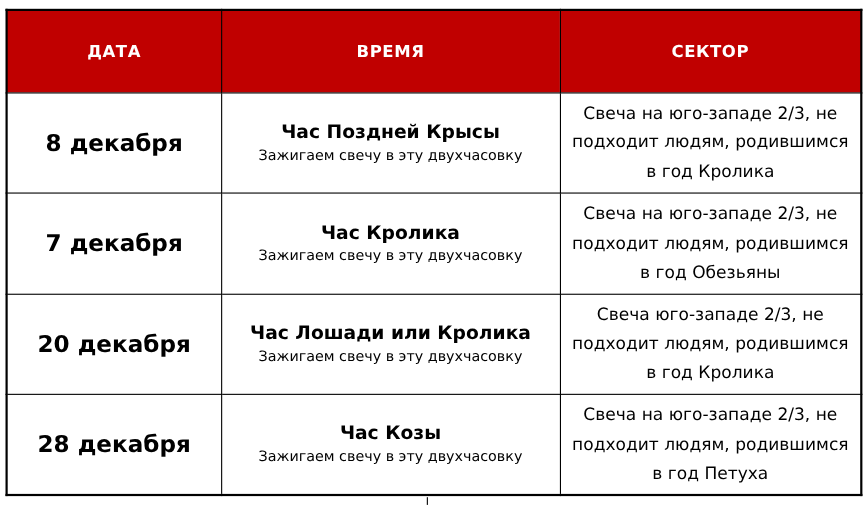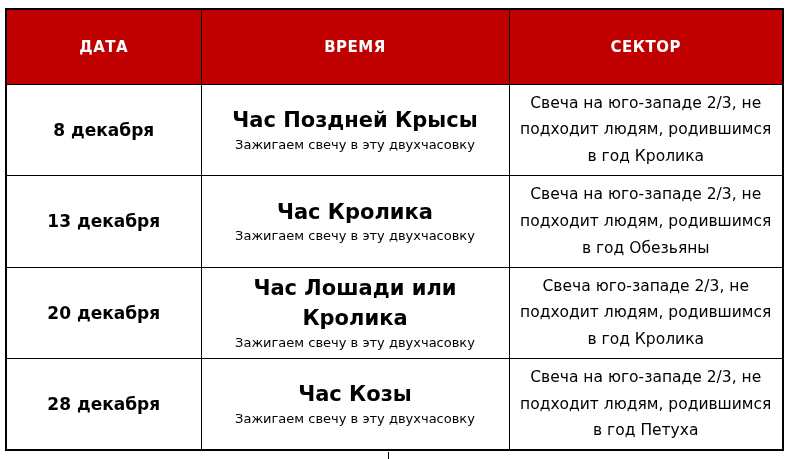--- a/index.html
+++ b/index.html
@@ -33,26 +33,26 @@
     font-size: 15px;
     font-weight: bold;
     letter-spacing: 0.5px;
     height: 75px;
   }
   col.c-date   { width: 195px; }
   col.c-time   { width: 308px; }
   col.c-sector { width: 274px; }
   tr.data-row { height: 91px; }
   .date-cell {
-    font-size: 17px;
+    font-size: 21px;
     font-weight: bold;
     color: #000000;
   }
   .time-title {
-    font-size: 21px;
+    font-size: 17px;
     font-weight: bold;
     color: #000000;
     line-height: 1.45;
   }
   .time-subtitle {
     font-size: 13px;
     color: #000000;
     line-height: 1.45;
   }
   .sector-cell {
@@ -89,21 +89,21 @@
     <tbody>
       <tr class="data-row">
         <td class="date-cell">8 декабря</td>
         <td>
           <div class="time-title">Час Поздней Крысы</div>
           <div class="time-subtitle">Зажигаем свечу в эту двухчасовку</div>
         </td>
         <td class="sector-cell"><span>Свеча на </span><b>юго-западе 2/3,</b><span> не подходит людям, родившимся в год </span><b>Кролика</b></td>
       </tr>
       <tr class="data-row">
-        <td class="date-cell">13 декабря</td>
+        <td class="date-cell">7 декабря</td>
         <td>
           <div class="time-title">Час Кролика</div>
           <div class="time-subtitle">Зажигаем свечу в эту двухчасовку</div>
         </td>
         <td class="sector-cell"><span>Свеча на </span><b>юго-западе 2/3,</b><span> не подходит людям, родившимся в год </span><b>Обезьяны</b></td>
       </tr>
       <tr class="data-row">
         <td class="date-cell">20 декабря</td>
         <td>
           <div class="time-title">Час Лошади или Кролика</div>

